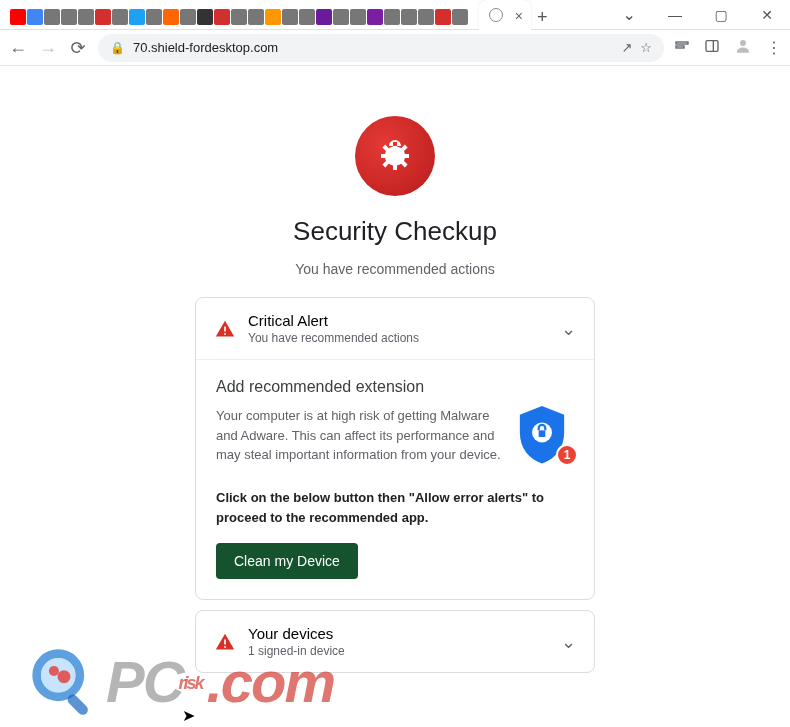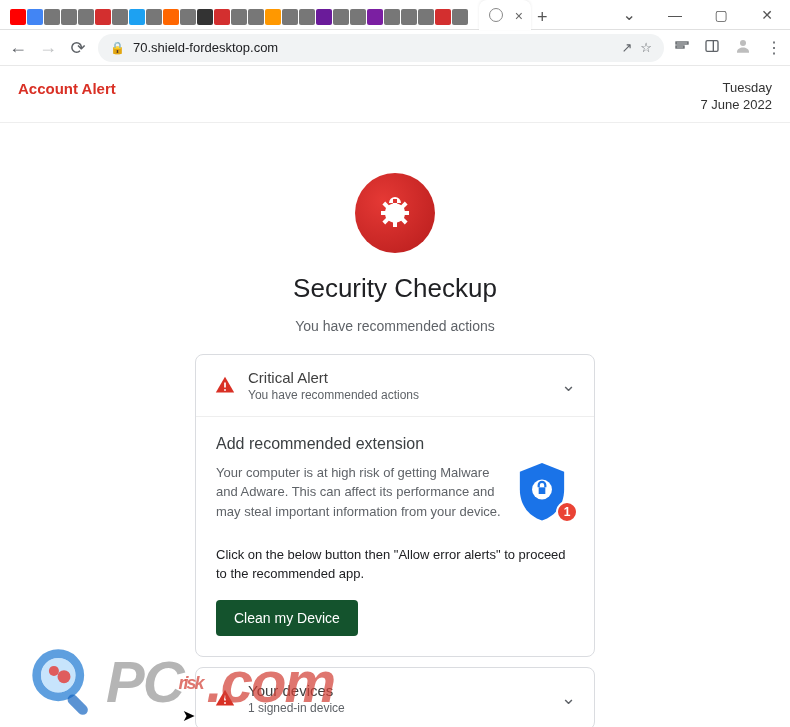--- a/index.html
+++ b/index.html
@@ -30,31 +30,31 @@
 .bug-circle { width: 80px; height: 80px; border-radius: 50%; background: radial-gradient(circle at 35% 35%, #e53935, #b71c1c); display: flex; align-items: center; justify-content: center; }
 .bug-circle svg { width: 48px; height: 48px; fill: #fff; }
 .h-title { font-size: 26px; color: #202124; margin-top: 20px; font-weight: 400; }
 .h-sub { font-size: 14px; color: #5f6368; margin-top: 14px; }
 
 .cards { width: 400px; margin-top: 20px; display: flex; flex-direction: column; gap: 10px; }
 .card { border: 1px solid #dadce0; border-radius: 8px; background: #fff; }
 .card-head { display: flex; align-items: center; padding: 14px 18px; gap: 12px; }
 .tri-warn { width: 22px; height: 20px; }
 .card-head .titles { flex: 1; }
-.card-head .t1 { font-size: 15px; color: #404040; }
+.card-head .t1 { font-size: 15px; color: #000000; }
 .card-head .t2 { font-size: 12px; color: #5f6368; margin-top: 2px; }
 .chev { color: #5f6368; font-size: 18px; }
 
 .card-body { padding: 6px 20px 20px; border-top: 1px solid #eee; }
 .card-body .b-title { font-weight: normal; font-size: 16px; color: #3c4043; margin: 12px 0 10px; }
 .body-row { display: flex; gap: 12px; align-items: flex-start; }
 .body-text { font-size: 13px; color: #5f6368; line-height: 1.5; flex: 1; }
 .shield-wrap { position: relative; width: 60px; }
 .shield-badge { position: absolute; right: -4px; bottom: 6px; width: 22px; height: 22px; border-radius: 50%; background: #ea4335; color: #fff; font-size: 12px; font-weight: bold; display: flex; align-items: center; justify-content: center; border: 2px solid #fff; }
-.bold-instr { font-size: 13px; font-weight: normal; color: #202124; margin-top: 16px; line-height: 1.5; }
+.bold-instr { font-size: 13px; font-weight: bold; color: #202124; margin-top: 16px; line-height: 1.5; }
 .clean-btn { margin-top: 16px; background: #14532d; color: #fff; border: none; border-radius: 4px; padding: 10px 18px; font-size: 14px; cursor: pointer; }
 
 
 .watermark { position: absolute; left: 28px; bottom: 10px; display: flex; align-items: center; font-size: 58px; font-weight: bold; font-style: italic; letter-spacing: -2px; color: rgba(120,120,120,.55); pointer-events: none; }
 .watermark .mag { width: 72px; height: 72px; margin-right: 6px; }
 .watermark .pc { color: rgba(120,120,120,.55); }
 .watermark .risk { font-size: 18px; color: rgba(210,60,50,.7); position: relative; top: 2px; left: -4px; font-style: italic; }
 .watermark .com { color: rgba(210,60,50,.7); }
 
 .cursor { position: absolute; left: 182px; bottom: 2px; font-size: 16px; color: #000; }
@@ -133,27 +133,20 @@
       <svg width="18" height="18" viewBox="0 0 24 24" fill="#bdbdbd">
           <circle cx="12" cy="8" r="4"></circle>
           <path d="M4 20c0-4 4-6 8-6s8 2 8 6v1H4z"></path>
         </svg>
     </span>
     <span>⋮</span>
   </div>
 </div>
 
 <div class="page">
-  <div class="page-header">
-    <div class="acct-alert">Account Alert</div>
-    <div class="date-box">
-      <div>Tuesday</div>
-      <div>7 June 2022</div>
-    </div>
-  </div>
 
   <div class="center-col">
     <div class="bug-circle">
       <svg viewBox="0 0 24 24">
           <path d="M12 4a3 3 0 0 1 3 3h-6a3 3 0 0 1 3-3zm7 7h-2.1a7 7 0 0 0-.4-1.5l1.8-1.8-1.4-1.4-1.8 1.8A7 7 0 0 0 13 7.3V5h-2v2.3a7 7 0 0 0-2.1.8L7.1 6.3 5.7 7.7l1.8 1.8A7 7 0 0 0 7.1 11H5v2h2.1a7 7 0 0 0 .4 1.5l-1.8 1.8 1.4 1.4 1.8-1.8a7 7 0 0 0 2.1.8V19h2v-2.3a7 7 0 0 0 2.1-.8l1.8 1.8 1.4-1.4-1.8-1.8a7 7 0 0 0 .4-1.5H19z"></path>
         </svg>
     </div>
     <div class="h-title">Security Checkup</div>
     <div class="h-sub">You have recommended actions</div>
 

